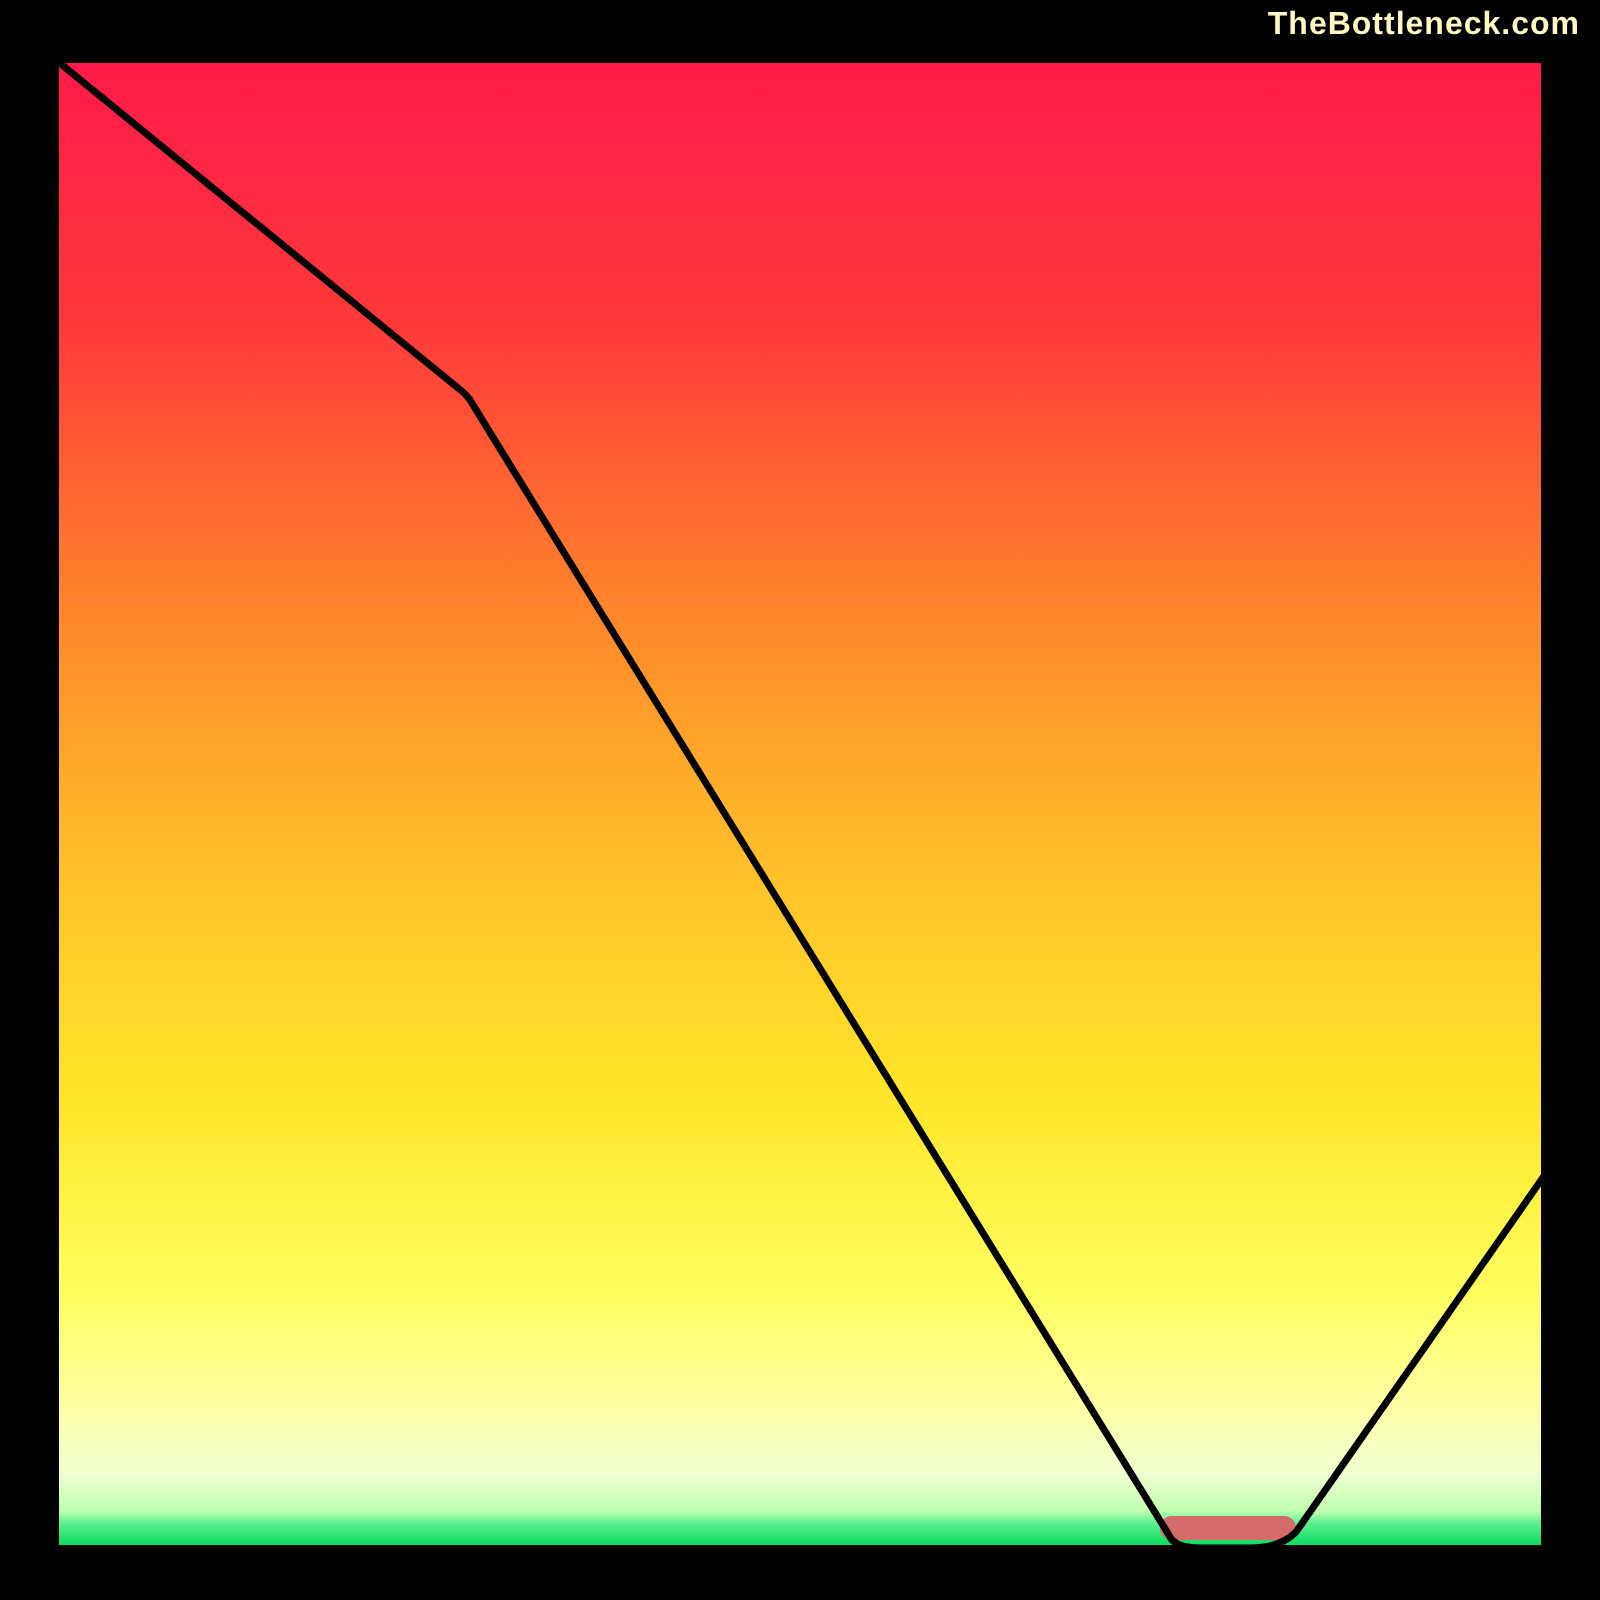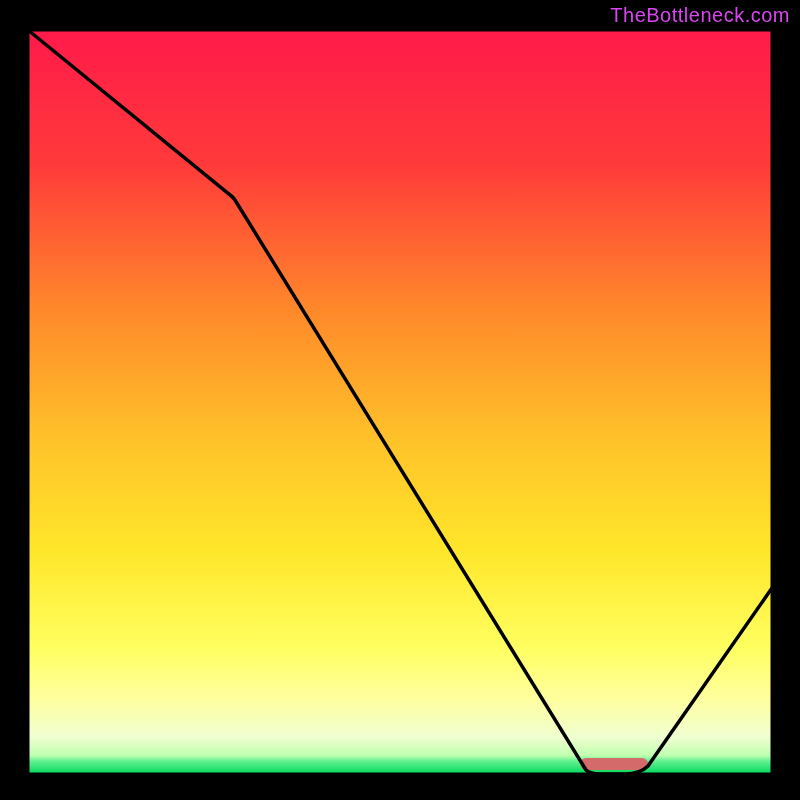--- a/index.html
+++ b/index.html
@@ -8,23 +8,23 @@
     width: 800px;
     height: 800px;
     background: #000;
     position: relative;
     font-family: Arial, Helvetica, sans-serif;
   }
   .watermark {
     position: absolute;
     top: 4px;
     right: 10px;
-    color: #d946ef;
-    font-size: 20px;
-    font-weight: 400;
+    color: #fef9c3;
+    font-size: 16px;
+    font-weight: 700;
     letter-spacing: 0.5px;
     z-index: 10;
   }
   svg {
     display: block;
   }
 </style>
 </head>
 <body>
 

